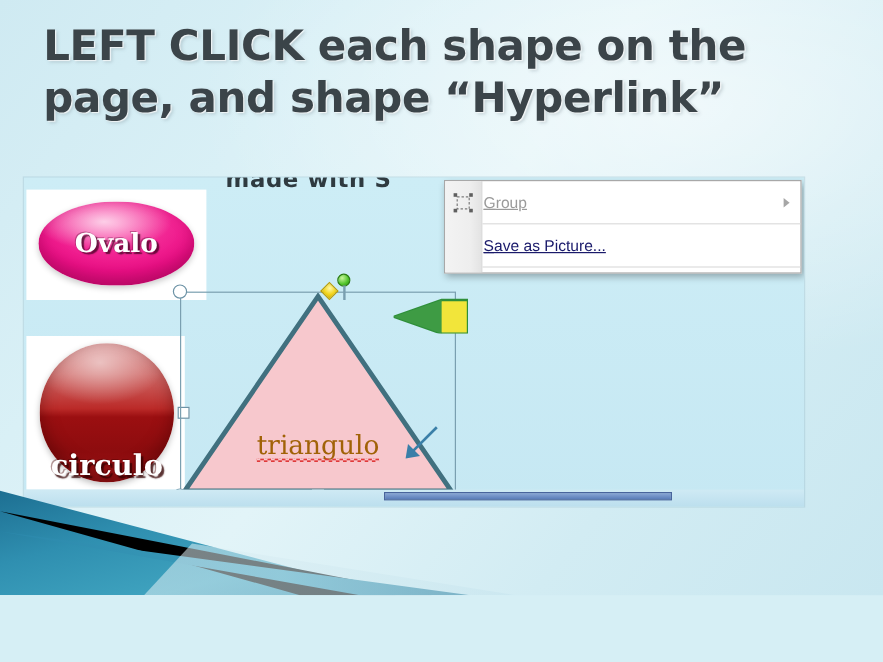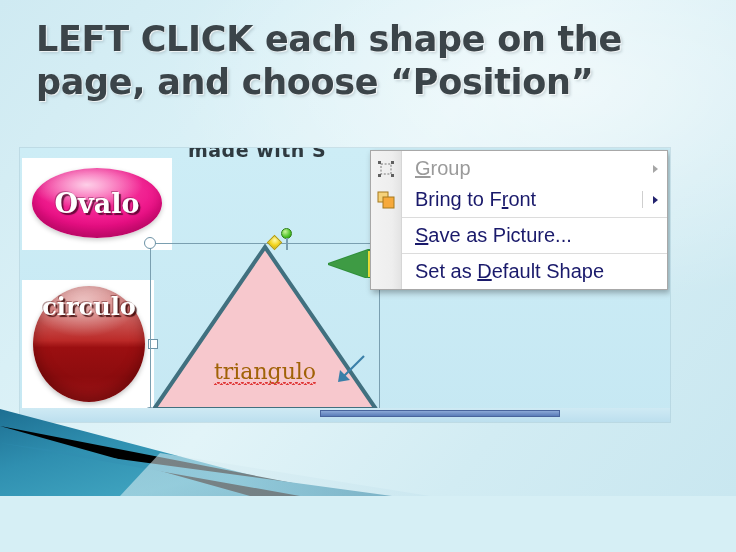--- a/index.html
+++ b/index.html
@@ -96,37 +96,37 @@
     border-radius: 50%;
     background:
       radial-gradient(ellipse 70% 55% at 42% 24%, rgba(255,255,255,0.75), rgba(255,255,255,0) 62%),
       radial-gradient(ellipse 120% 120% at 50% 28%, #fa49a8 0%, #ec0f86 46%, #c2046b 100%);
     box-shadow: inset 0 -7px 12px rgba(120,0,60,0.40), 0 2px 5px rgba(0,0,0,0.22);
     display: flex; align-items: center; justify-content: center;
   }
   .ovalo-label {
     font-family: "DejaVu Serif", serif;
     font-weight: 700;
-    font-size: 27px;
+    font-size: 22px;
     color: #ffffff;
     text-shadow: 2px 2px 1px rgba(60,0,30,0.75), -1px -1px 0 rgba(80,0,40,0.35);
     letter-spacing: 0px;
   }
 
   
   .circulo {
     position: absolute;
     left: 11px; top: 6px;
     width: 112px; height: 116px;
     border-radius: 50%;
     background:
       radial-gradient(ellipse 80% 50% at 45% 14%, rgba(255,255,255,0.55), rgba(255,255,255,0) 60%),
       linear-gradient(180deg, #d98c8c 0%, #cf6a68 22%, #bb2a28 47%, #9b0f11 53%, #8d0c0e 78%, #a21518 100%);
     box-shadow: inset 0 -6px 14px rgba(60,0,0,0.45), 0 2px 5px rgba(0,0,0,0.25);
-    display: flex; align-items: flex-start; justify-content: center;
+    display: flex; align-items: flex-end; justify-content: center;
   }
   .circulo-label {
     font-family: "DejaVu Serif", serif;
     font-weight: 700;
     font-size: 24px;
     color: #ffffff;
     text-shadow: 2px 2px 1px rgba(50,0,0,0.8), -1px -1px 0 rgba(70,0,0,0.4);
     margin-top: 6px;
   }
 
@@ -266,24 +266,25 @@
   }
   .ctx-icon {
     position: absolute;
     left: 4px;
     top: 50%;
     transform: translateY(-50%);
     width: 22px; height: 22px;
     display: flex; align-items: center; justify-content: center;
   }
   .ctx-label {
-    font-size: 20px;
+    font-size: 13px;
     color: #1a1a6b;
-    padding-left: 14px;
+    padding-left: 2px;
     white-space: nowrap;
+    text-decoration: underline;
   }
   .ctx-label u { text-decoration: underline; }
   .ctx-item.disabled .ctx-label { color: #9a9a9a; }
   .ctx-item.highlight {
     background: linear-gradient(180deg, #ffe9a8 0%, #ffd979 42%, #ffc74a 52%, #ffd97f 100%);
     border-top: 1px solid #e8b44a;
     border-bottom: 1px solid #e8b44a;
     margin: -1px 0;
   }
   .ctx-sep {
@@ -333,21 +334,21 @@
   .decor { position: absolute; left: 0; bottom: 0; width: 736px; height: 115px; }
 </style>
 </head>
 <body>
 
 <div class="slide">
   <div class="slide-sheen"></div>
 
   <div class="title-block">
     <div class="title-line">LEFT CLICK each shape on the</div>
-    <div class="title-line">page, and choose “Position”</div>
+    <div class="title-line">page, and shape “Hyperlink”</div>
   </div>
 
   <div class="shot">
     <div class="shot-bg"></div>
 
     <div class="cut-text">made with S</div>
 
     <div class="card card-ovalo">
       <div class="ovalo">
         <span class="ovalo-label">Ovalo</span>
@@ -399,45 +400,31 @@
             <rect x="1" y="1" width="3" height="3" fill="#5f5f5f"></rect>
             <rect x="14" y="1" width="3" height="3" fill="#5f5f5f"></rect>
             <rect x="1" y="14" width="3" height="3" fill="#5f5f5f"></rect>
             <rect x="14" y="14" width="3" height="3" fill="#5f5f5f"></rect>
           </svg>
         </span>
         <span class="ctx-label"><u>G</u>roup</span>
         <span class="ctx-sub"></span>
       </div>
 
-      <div class="ctx-item">
-        <span class="ctx-icon">
-          <svg width="18" height="18" viewBox="0 0 18 18">
-            <rect x="1" y="1" width="10" height="10" fill="#f5d27a" stroke="#a5791c" stroke-width="1"></rect>
-            <rect x="6" y="6" width="11" height="11" fill="#f6a93b" stroke="#a5791c" stroke-width="1"></rect>
-          </svg>
-        </span>
-        <span class="ctx-label">Bring to F<u>r</u>ont</span>
-        <span class="ctx-subdiv"></span>
-        <span class="ctx-sub"></span>
-      </div>
 
 
       <div class="ctx-sep"></div>
 
 
       <div class="ctx-item">
         <span class="ctx-label"><u>S</u>ave as Picture...</span>
       </div>
 
       <div class="ctx-sep"></div>
 
-      <div class="ctx-item">
-        <span class="ctx-label">Set as <u>D</u>efault Shape</span>
-      </div>
 
 
     </div>
 
     <div class="bottom-strip">
       <div class="strip-bar"></div>
     </div>
   </div>
 
   <svg class="decor" viewBox="0 0 736 115" preserveAspectRatio="none">

